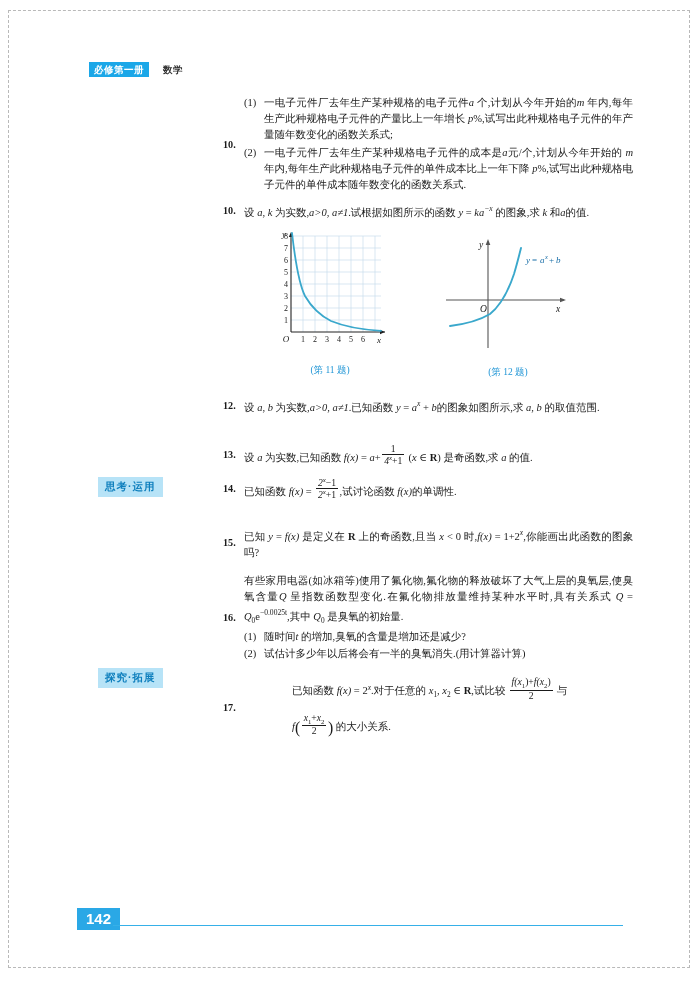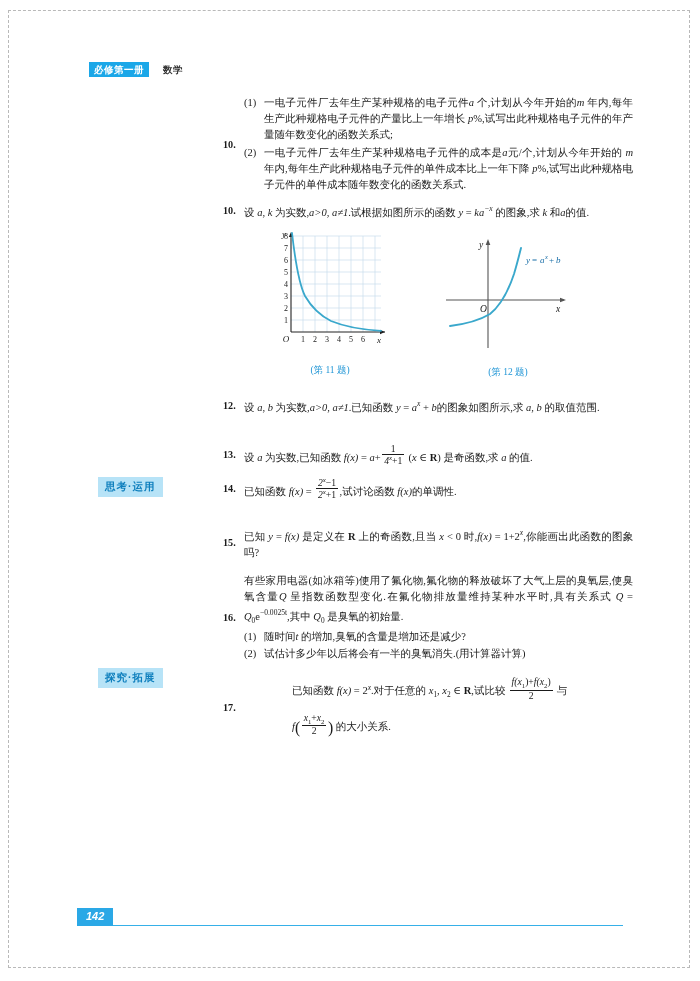--- a/index.html
+++ b/index.html
@@ -152,25 +152,24 @@
     top: 897px;
     width: 546px;
     height: 20px;
   }
   .footer .pnum {
     position: absolute;
     left: 0; top: 0;
     background: #2aa8e6;
     color: #fff;
     font-family: "Liberation Sans", sans-serif;
-    font-size: 11px;
+    font-size: 15px;
     font-weight: bold;
     padding: 3px 9px 4px 9px;
     line-height: 1;
-    font-style: italic;
   }
   .footer .rule {
     position: absolute;
     left: 36px;
     top: 17px;
     width: 510px;
     height: 1px;
     background: #36b0e8;
   }
 </style>

